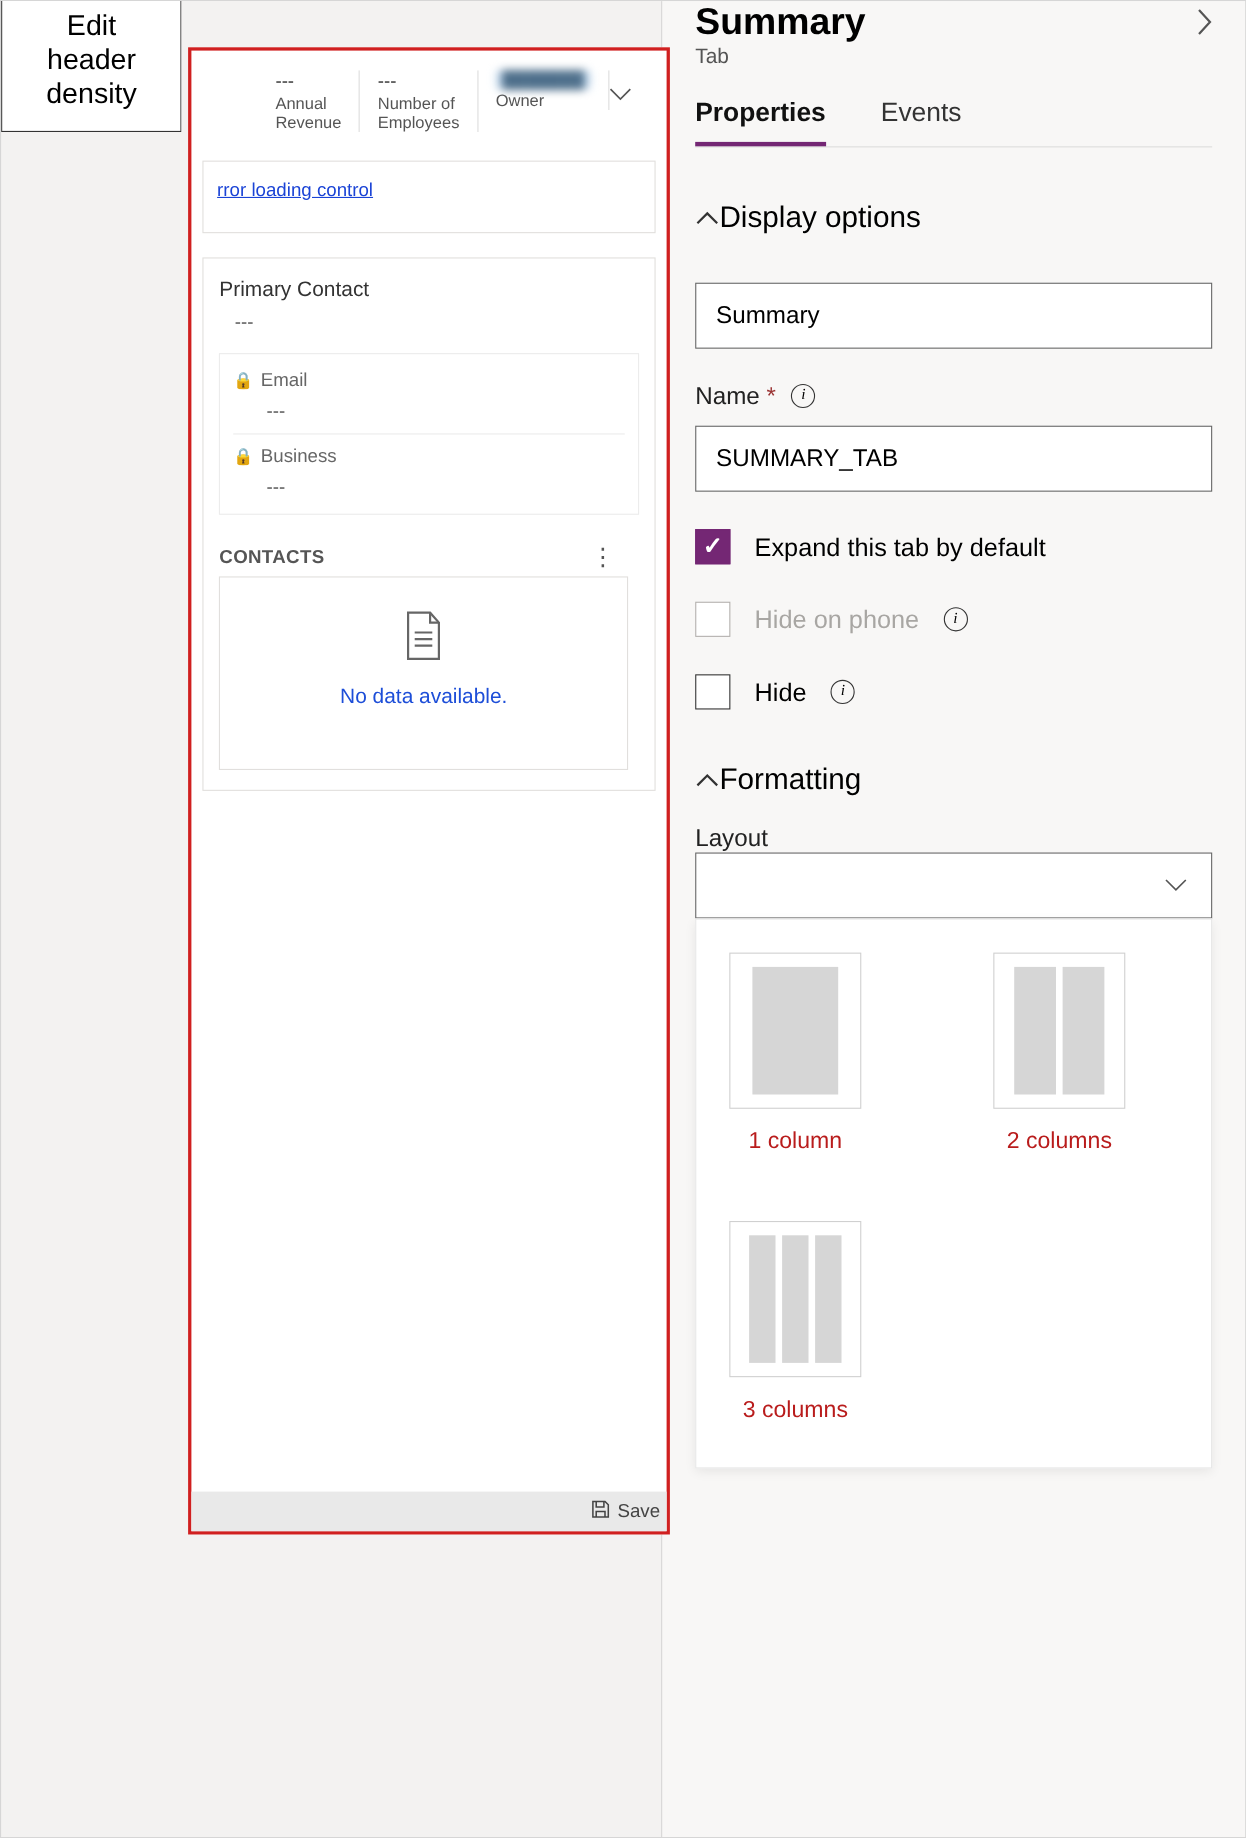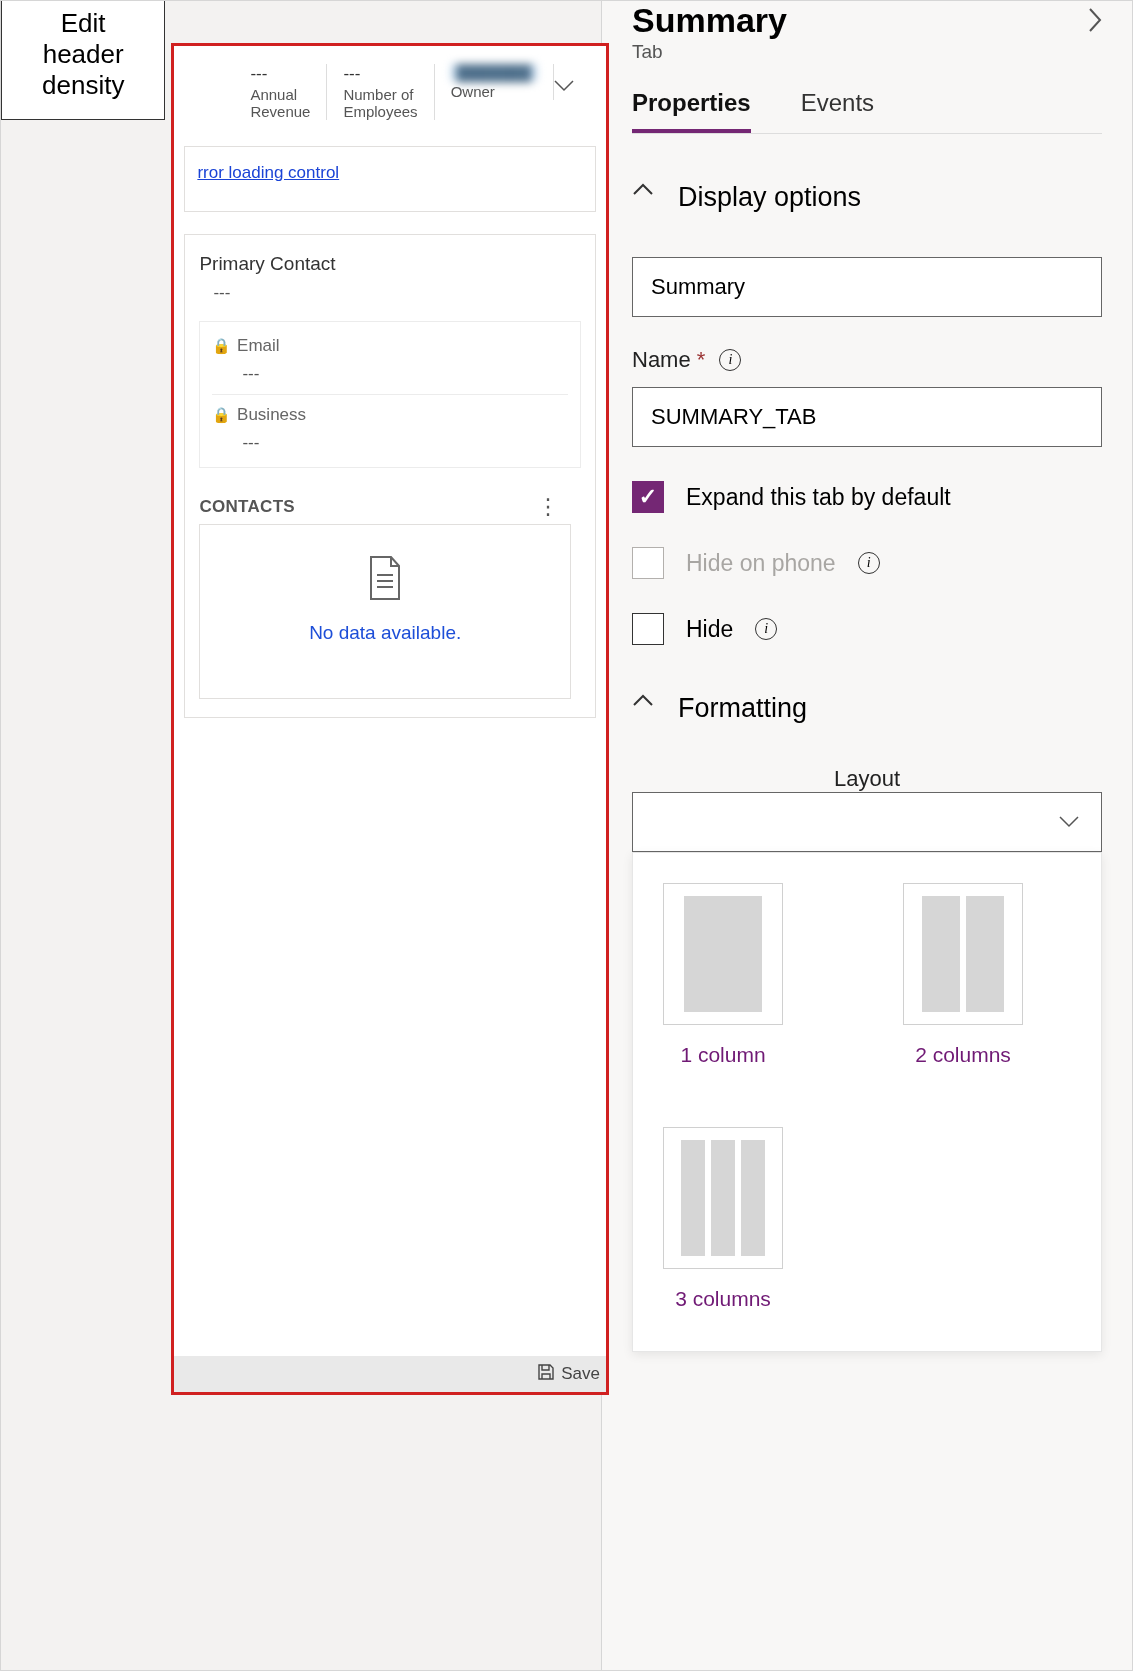--- a/index.html
+++ b/index.html
@@ -50,49 +50,49 @@
   .rp-head { display:flex; justify-content:space-between; align-items:flex-start; padding-top:0;}
   .rp-title { font-size:34px; font-weight:700; }
   .rp-sub { font-size:19px; color:#555; margin-top:1px;}
   .rp-chev { font-size:28px; color:#555; margin-top:6px;}
   
   .tabs { display:flex; gap:50px; margin-top:26px; border-bottom:1px solid #ddd;}
   .tab { font-size:24px; padding-bottom:12px; color:#333; cursor:pointer;}
   .tab.active { font-weight:600; border-bottom:4px solid #742774; color:#111;}
   
   .section { margin-top:48px;}
-  .sec-head { display:flex; align-items:flex-start; gap:24px; cursor:pointer;}
+  .sec-head { display:flex; align-items:center; cursor:pointer;}
   .sec-head svg { flex-shrink:0;}
   .sec-title { font-size:27px; font-weight:400;}
   
   .field-block { margin-top:30px;}
   .flabel { font-size:22px; color:#222;}
   .req { color:#9b3535;}
   .finput { width:100%; border:1px solid #666; padding:16px 18px; font-size:22px; margin-top:14px; background:#fff;}
   .name-row { display:flex; align-items:center; gap:14px;}
   .info-ic { width:22px; height:22px; border:1.5px solid #333; border-radius:50%; display:inline-flex; align-items:center; justify-content:center; font-size:14px; font-family:serif; font-style:italic;}
   
   .chk-row { display:flex; align-items:center; gap:22px; margin-top:34px;}
   .chkbox { width:32px; height:32px; border:1.5px solid #333; background:#fff; display:flex; align-items:center; justify-content:center; cursor:pointer;}
   .chkbox.checked { background:#742774; border-color:#742774;}
   .chkbox.checked::after { content:"✓"; color:#fff; font-size:22px; font-weight:bold;}
   .chkbox.disabled { border-color:#b3b0ad; cursor:default;}
   .chk-label { font-size:23px;}
   .chk-label.disabled { color:#a8a6a3;}
   
-  .layout-field { margin-top:42px;text-align:center;}
+  .layout-field { margin-top:25px;}
   .layout-select { width:100%; height:60px; border:1px solid #666; background:#fff; display:flex; align-items:center; justify-content:flex-end; padding:0 22px; cursor:pointer;}
   .layout-dd { background:#fff; border:1px solid #e6e6e6; box-shadow:0 3px 10px rgba(0,0,0,0.08); padding:30px 30px 40px 30px; display:flex; flex-wrap:wrap; gap:60px 120px;}
   .lopt { display:flex; flex-direction:column; align-items:center; gap:18px; cursor:pointer;}
   .lprev { width:120px; height:142px; border:1px solid #d0d0d0; background:#fff; display:flex; align-items:center; justify-content:center; gap:6px; padding:12px;}
   .lcol { background:#d6d6d6; height:100%;}
   .l1 .lcol { width:78px;}
   .l2 .lcol { width:38px;}
   .l3 .lcol { width:24px;}
-  .llab { font-size:21px; color:#701a75;}
+  .llab { font-size:21px; color:#b91c1c;}
 </style>
 </head>
 <body>
 
 <div class="left-pane">
   <div class="top-strip">
     <button class="edit-header-btn">Edit header density</button>
   </div>
   <div class="preview-outer">
     <div class="preview-border">

